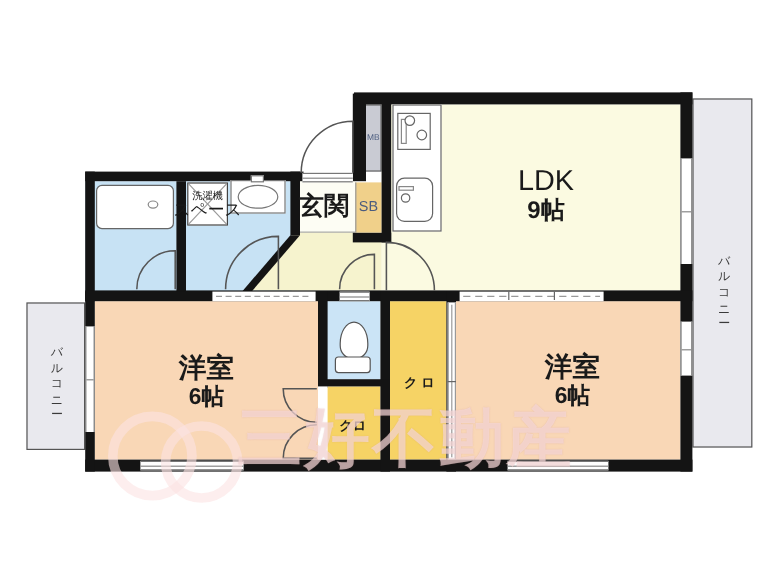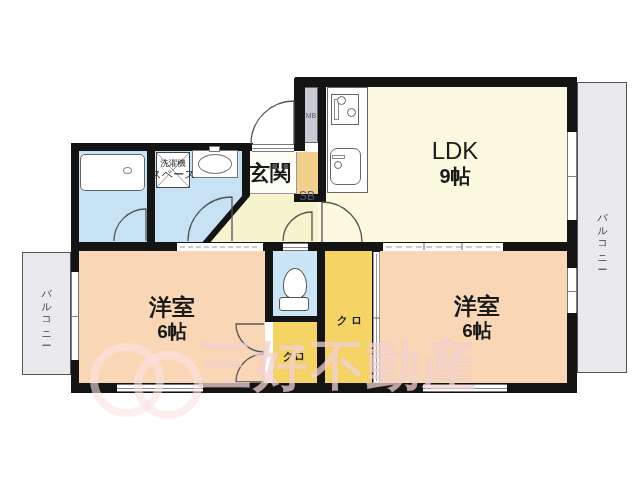--- a/index.html
+++ b/index.html
@@ -112,26 +112,26 @@
     <line x1="189" y1="153" x2="157" y2="187" stroke="#999" stroke-width="1"></line>
   </svg>
 
   <div class="lbl" style="left:455px;top:151px;font-size:24px;font-weight:500;">LDK</div>
   <div class="lbl" style="left:455px;top:176px;font-size:20px;font-weight:700;">9帖</div>
   <div class="lbl" style="left:172px;top:307px;font-size:23px;font-weight:600;">洋室</div>
   <div class="lbl" style="left:172px;top:331px;font-size:19px;font-weight:600;">6帖</div>
   <div class="lbl" style="left:477px;top:306px;font-size:23px;font-weight:600;">洋室</div>
   <div class="lbl" style="left:477px;top:330px;font-size:19px;font-weight:600;">6帖</div>
   <div class="lbl" style="left:270px;top:172px;font-size:21px;font-weight:600;">玄関</div>
-  <div class="lbl" style="left:307px;top:172px;font-size:12px;color:#4A5B7E;margin-top:24px;">SB</div>
+  <div class="lbl" style="left:307px;top:172px;font-size:12px;color:#4A5B7E;">SB</div>
   <div class="lbl" style="left:311px;top:115px;font-size:7px;color:#4A5B7E;">MB</div>
   <div class="lbl" style="left:294px;top:356px;font-size:11px;font-weight:600;">クロ</div>
   <div class="lbl" style="left:351px;top:320px;font-size:11px;font-weight:600;letter-spacing:3px;">クロ</div>
   <div class="lbl" style="left:173px;top:163px;font-size:8.5px;">洗濯機</div>
-  <div class="lbl" style="left:173px;top:174px;font-size:11px;text-align:right;">スペース</div>
+  <div class="lbl" style="left:173px;top:174px;font-size:14px;text-align:right;">スペース</div>
   <div class="lbl vert" style="left:46px;top:312px;font-size:10px;">バルコニー</div>
   <div class="lbl vert" style="left:602px;top:236px;font-size:10px;">バルコニー</div>
 
   <div class="ring" style="left:90px;top:343px;width:58px;height:58px;"></div>
   <div class="ring" style="left:134px;top:351px;width:52px;height:52px;"></div>
   <div class="wm-text" style="left:338px;top:366px;">三好不動産</div>
 
 </div>
 
 </body></html>

